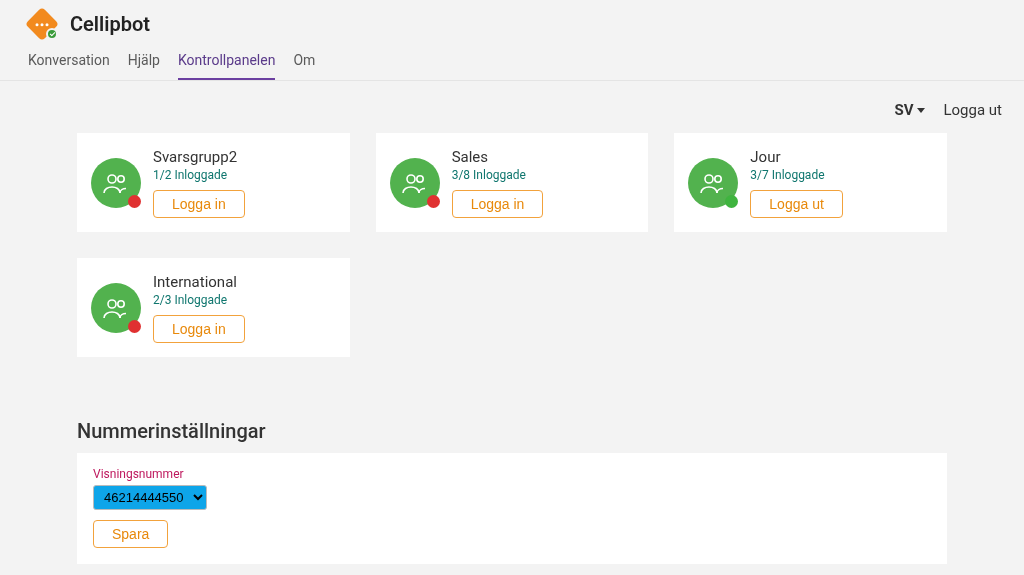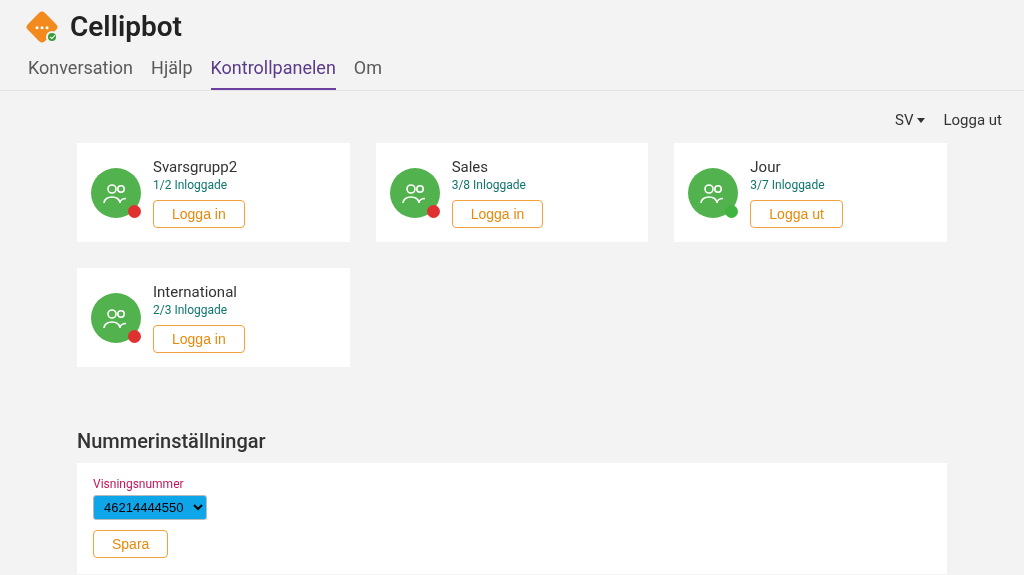--- a/index.html
+++ b/index.html
@@ -57,55 +57,55 @@
     .logo-badge::after {
       content: "";
       width: 4px;
       height: 2px;
       border-left: 1.5px solid #fff;
       border-bottom: 1.5px solid #fff;
       transform: rotate(-45deg);
       margin-top: -1px;
     }
     .app-title {
-      font-size: 28px;
+      font-size: 20px;
       font-weight: 600;
       color: #222;
     }
     .nav {
       display: flex;
       gap: 18px;
       padding: 8px 28px 0 28px;
       border-bottom: 1px solid #e4e4e4;
     }
     .nav-item {
       padding-bottom: 10px;
       color: #5a5a5a;
-      font-size: 18px;
+      font-size: 14px;
       cursor: pointer;
       border-bottom: 2px solid transparent;
     }
     .nav-item.active {
       color: #5a3a8a;
       border-bottom: 2px solid #6b3fa0;
     }
     .container {
       max-width: 910px;
       margin: 0 auto;
       padding: 0 20px;
     }
     .topbar {
       display: flex;
       justify-content: flex-end;
       align-items: center;
       gap: 18px;
       padding: 20px 22px 14px 0;
     }
     .lang {
-      font-weight: 400;
+      font-weight: 700;
       font-size: 15px;
       cursor: pointer;
       display: inline-flex;
       align-items: center;
       gap: 4px;
     }
     .caret-down {
       display: inline-block;
       width: 0; height: 0;
       border-left: 4px solid transparent;

